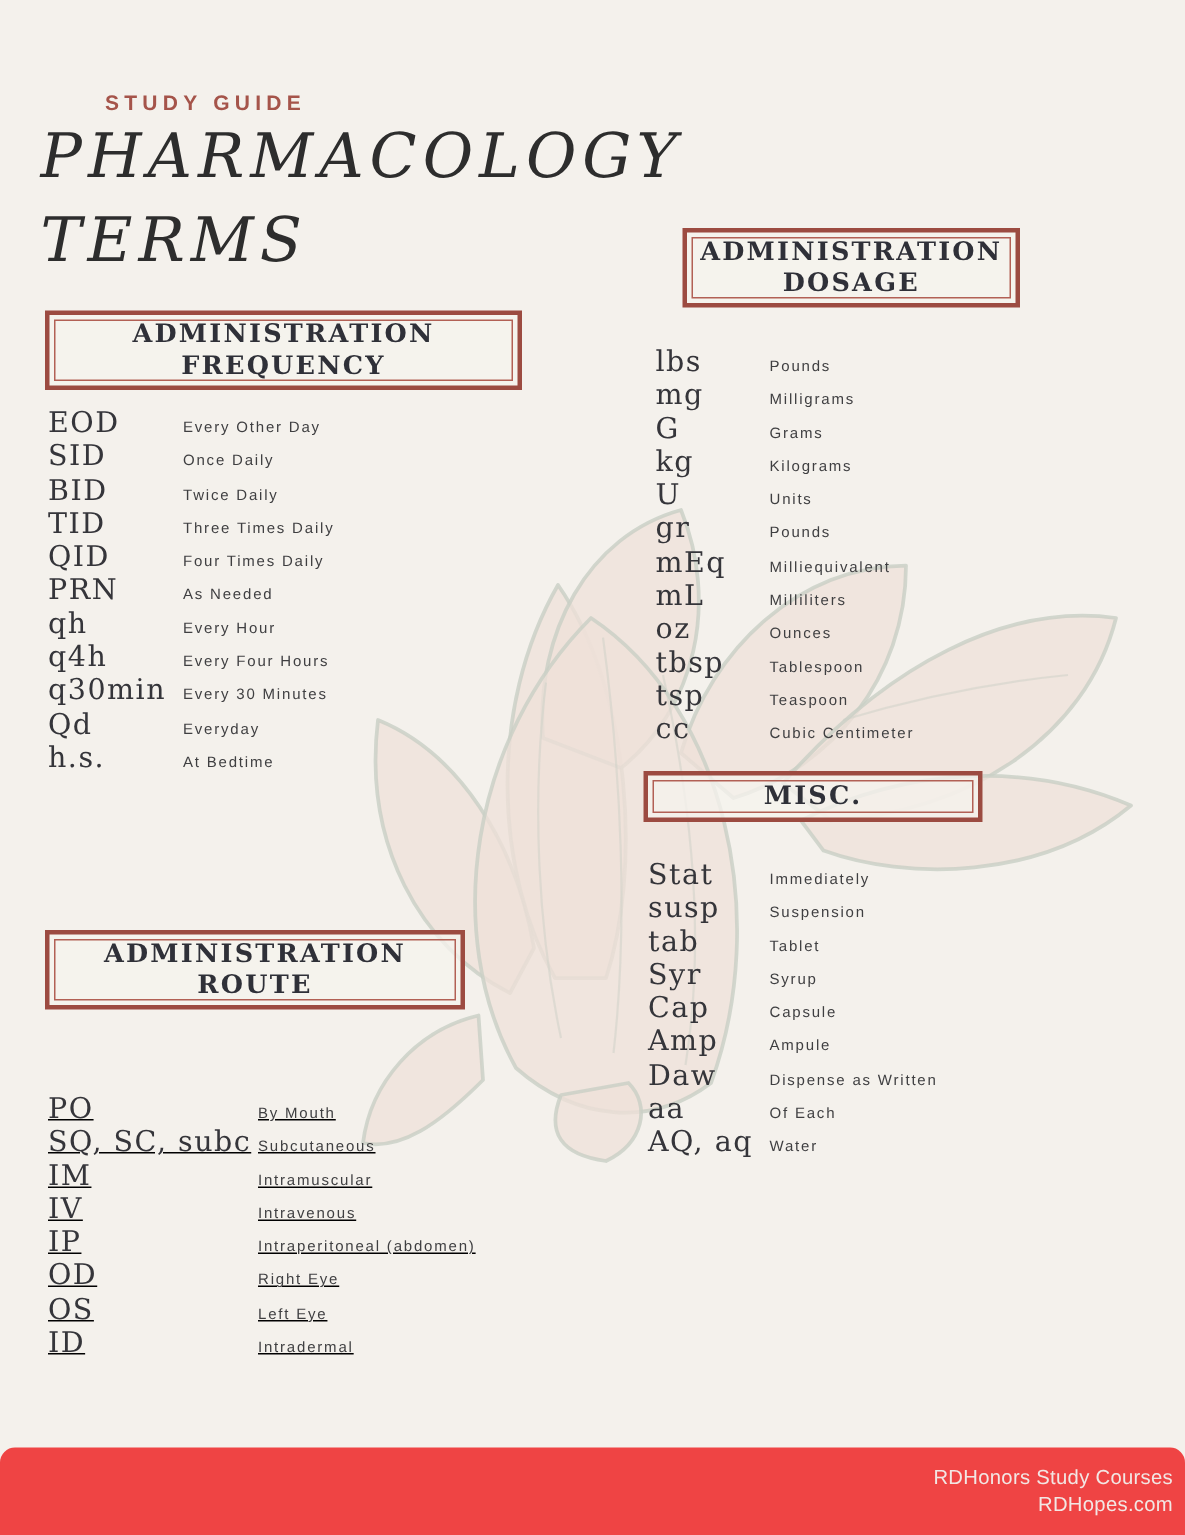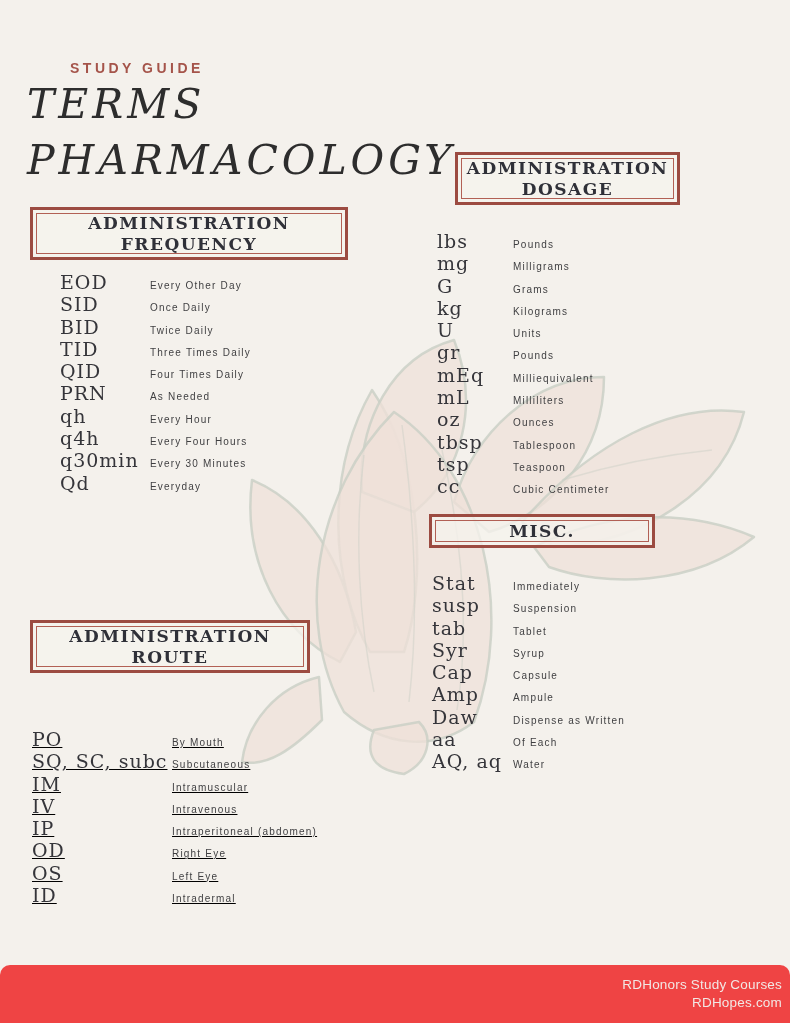--- a/index.html
+++ b/index.html
@@ -84,21 +84,21 @@
     letter-spacing: 1px;
     color: #35353a;
     flex: 0 0 auto;
   }
   .term-row .def {
     font-size: 10px;
     letter-spacing: 1.2px;
     color: #3f3f41;
   }
 
-  .list-frequency { left: 32px;  top: 271px; margin-left: 28px; }
+  .list-frequency { left: 32px;  top: 271px; }
   .list-frequency .abbr { width: 90px; }
   .list-dosage    { left: 437px; top: 230px; }
   .list-dosage .abbr { width: 76px; }
   .list-misc      { left: 432px; top: 572px; }
   .list-misc .abbr { width: 81px; }
   .list-route     { left: 32px;  top: 728px; text-decoration: underline; }
   .list-route .abbr { width: 140px; }
 
   .footer {
     position: absolute;
@@ -150,22 +150,22 @@
         <path d="M 340 150 C 390 135, 440 125, 490 120"></path>
       </g>
     </svg>
   </div>
 
   <div class="content">
 
     <div class="kicker">STUDY GUIDE</div>
 
     <div class="page-title">
+      <div>PHARMACOLOGY</div>
       <div>TERMS</div>
-      <div>PHARMACOLOGY</div>
     </div>
 
     <div class="section-box box-frequency">
       <div class="inner">
         <div>ADMINISTRATION</div>
         <div>FREQUENCY</div>
       </div>
     </div>
     <div class="term-list list-frequency">
         <div class="term-row">
@@ -201,20 +201,24 @@
           <span class="def">Every Four Hours</span>
         </div>
         <div class="term-row">
           <span class="abbr">q30min</span>
           <span class="def">Every 30 Minutes</span>
         </div>
         <div class="term-row">
           <span class="abbr">Qd</span>
           <span class="def">Everyday</span>
         </div>
+        <div class="term-row">
+          <span class="abbr">h.s.</span>
+          <span class="def">At Bedtime</span>
+        </div>
       </div>
 
     <div class="section-box box-dosage">
       <div class="inner">
         <div>ADMINISTRATION</div>
         <div>DOSAGE</div>
       </div>
     </div>
     <div class="term-list list-dosage">
         <div class="term-row">

